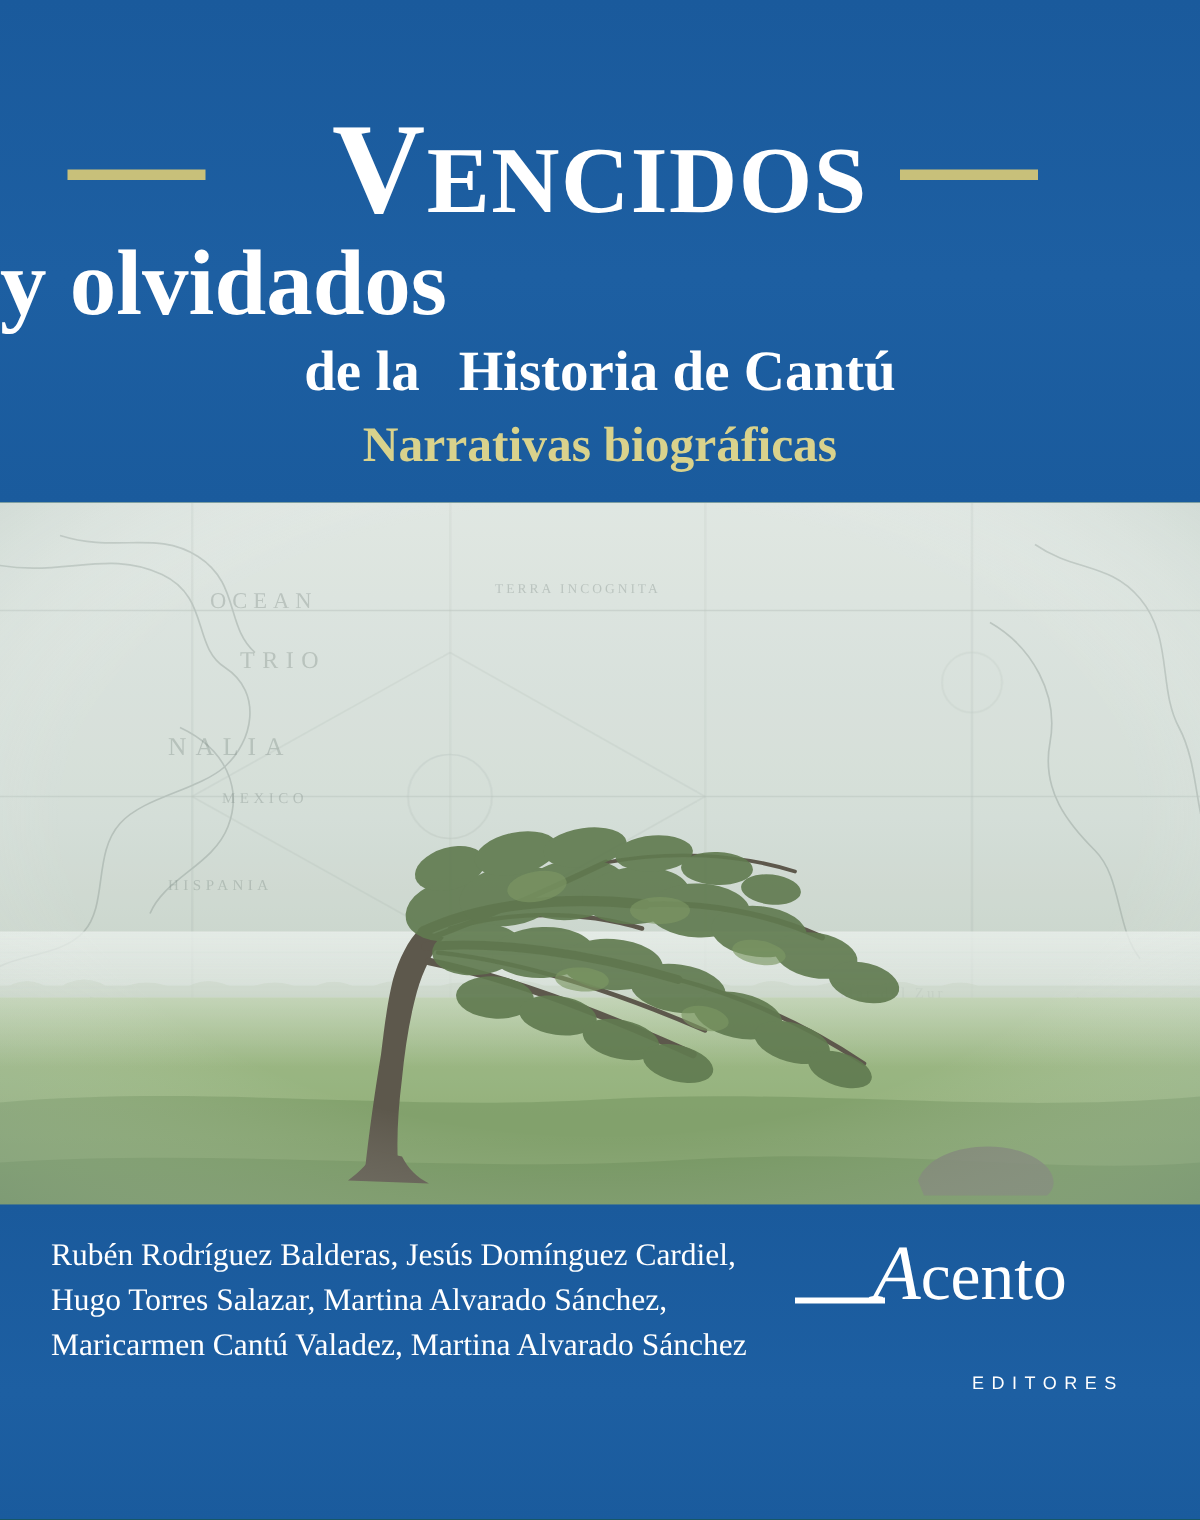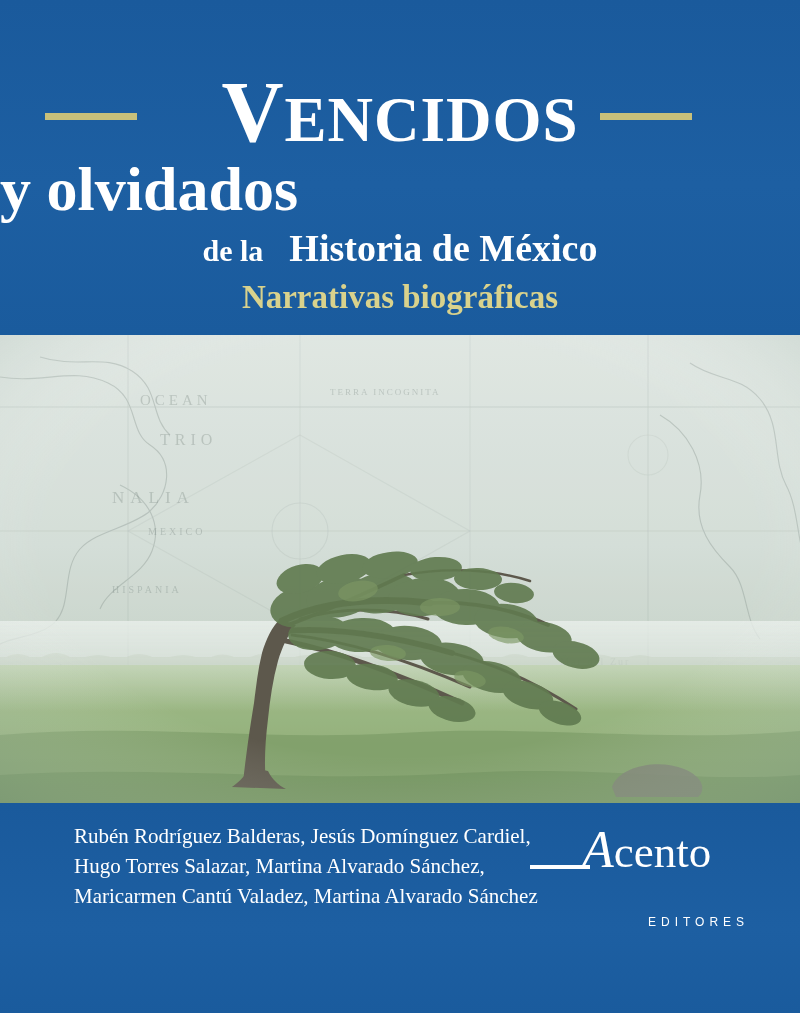--- a/index.html
+++ b/index.html
@@ -67,21 +67,21 @@
     position: absolute;
     top: 226px;
     left: 0;
     width: 800px;
     text-align: center;
     color: #ffffff;
     font-weight: bold;
     font-size: 38px;
     line-height: 44px;
   }
-  .title-3 .small { font-size: 30px; }
+  .title-3 .small { font-size: 38px; }
   .title-3 .gap { display: inline-block; width: 26px; }
 
   .subtitle {
     position: absolute;
     top: 278px;
     left: 0;
     width: 800px;
     text-align: center;
     color: #d9d28c;
     font-weight: bold;
@@ -112,21 +112,21 @@
 
   .authors {
     position: absolute;
     left: 34px;
     top: 18px;
     width: 500px;
     color: #ffffff;
     font-size: 21px;
     line-height: 30px;
   }
-  .authors div { white-space: nowrap; margin-left: 40px; }
+  .authors div { white-space: nowrap; }
 
   
   .logo {
     position: absolute;
     left: 530px;
     top: 20px;
     width: 230px;
     height: 80px;
     color: #ffffff;
   }
@@ -165,21 +165,21 @@
 
   <div class="top-band">
 
     <div class="rule rule-left"></div>
     <div class="rule rule-right"></div>
 
     <div class="title-1"><span class="cap">V</span><span class="sc">ENCIDOS</span></div>
 
     <div class="title-2">y olvidados</div>
 
-    <div class="title-3"><span class="small">de la</span><span class="gap"></span><span>Historia de México</span></div>
+    <div class="title-3"><span class="small">de la</span><span class="gap"></span><span>Historia de Cantú</span></div>
 
     <div class="subtitle">Narrativas biográficas</div>
   </div>
 
   <div class="photo">
     <svg width="800" height="468" viewBox="0 0 800 468" xmlns="http://www.w3.org/2000/svg">
       <defs>
         <linearGradient id="sky" x1="0" y1="0" x2="0" y2="1">
           <stop offset="0%" stop-color="#dfe6e2"></stop>
           <stop offset="45%" stop-color="#d2dcd6"></stop>

